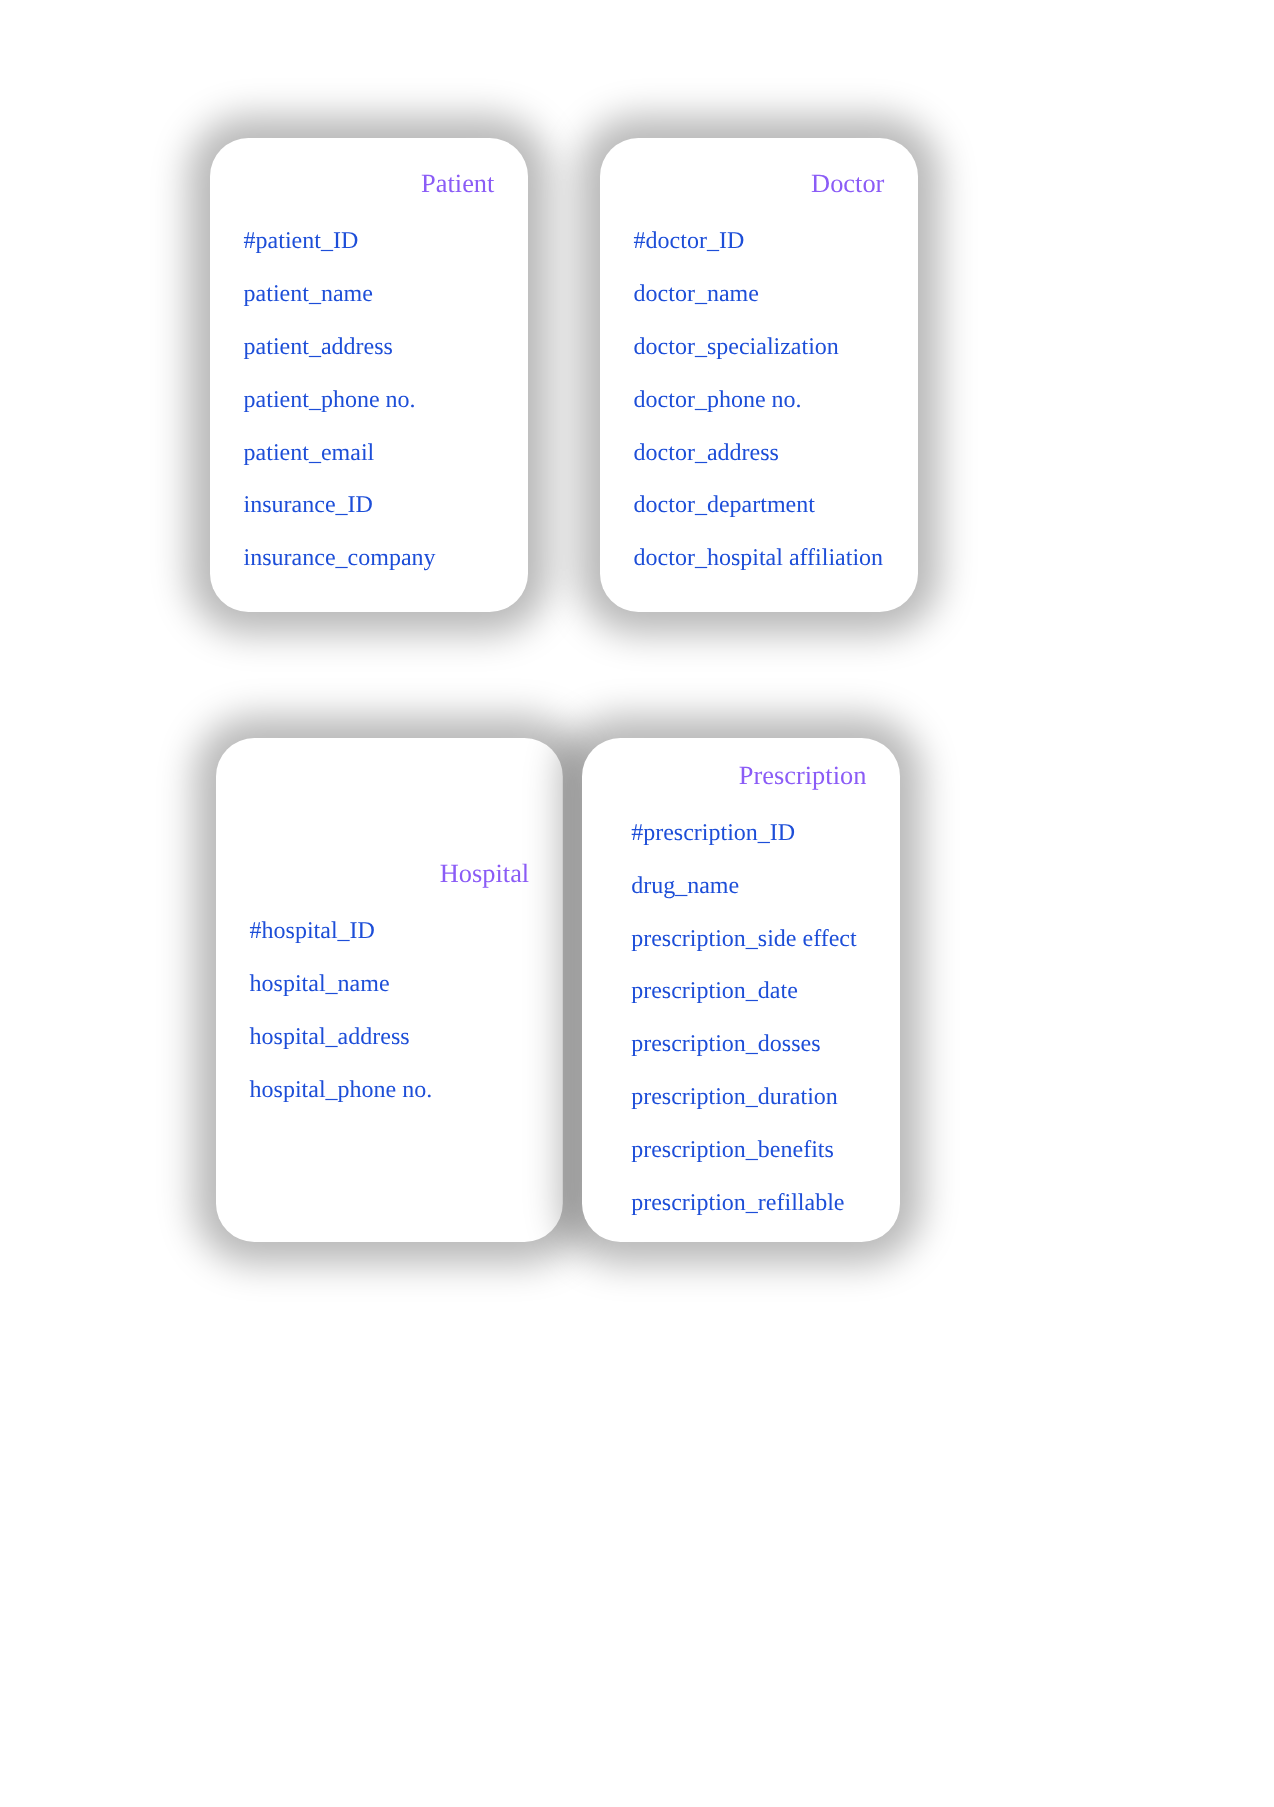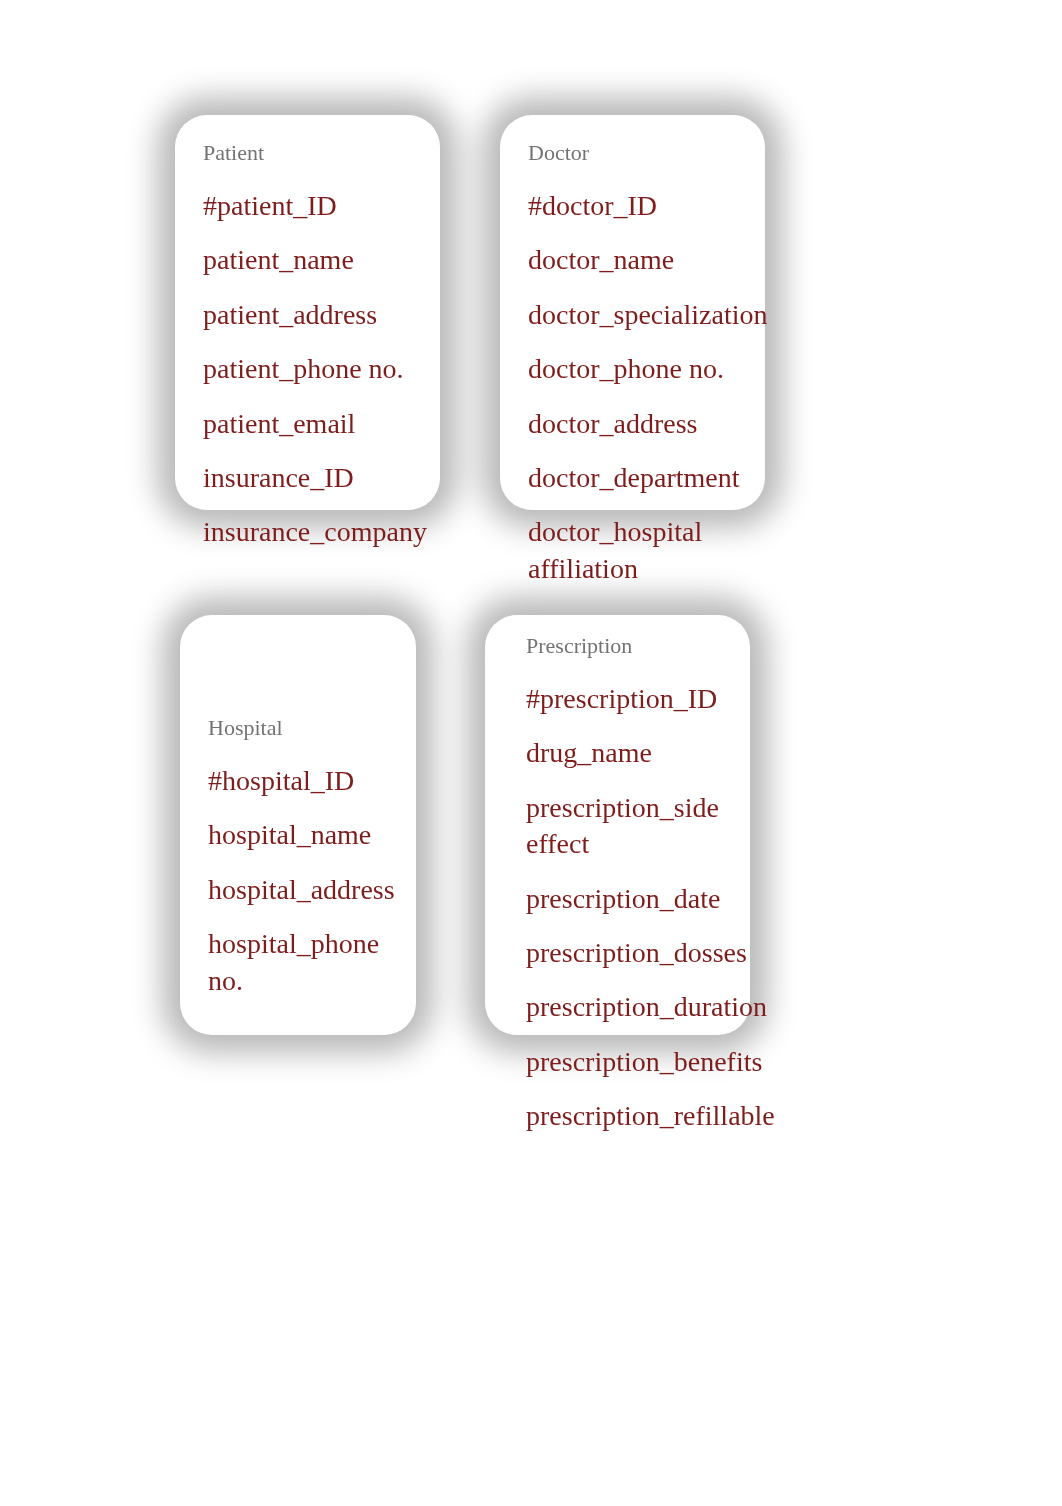--- a/index.html
+++ b/index.html
@@ -18,30 +18,30 @@
     
     .entity-box {
       position: absolute;
       background: #ffffff;
       border-radius: 32px;
       box-shadow: 0 0 30px 18px rgba(0, 0, 0, 0.28);
       padding: 25px 28px 28px 28px;
     }
     
     .entity-title {
-      text-align: left;
+      text-align: right;
       font-size: 22px;
-      color: #737373;
+      color: #8b5cf6;
       margin-bottom: 22px;
       font-weight: normal;
     }
     
     .entity-attr {
-      font-size: 28px;
-      color: #7f1d1d;
+      font-size: 20px;
+      color: #1d4ed8;
       margin-bottom: 18px;
       line-height: 1.3;
     }
     
     .entity-attr:last-child {
       margin-bottom: 0;
     }
     
     
     .box-patient {
@@ -54,21 +54,21 @@
     .box-doctor {
       left: 500px;
       top: 115px;
       width: 265px;
       height: 395px;
     }
     
     .box-hospital {
       left: 180px;
       top: 615px;
-      width: 236px;
+      width: 289px;
       height: 420px;
       padding-top: 100px;
     }
     
     .box-prescription {
       left: 485px;
       top: 615px;
       width: 265px;
       height: 420px;
       padding-top: 18px;

